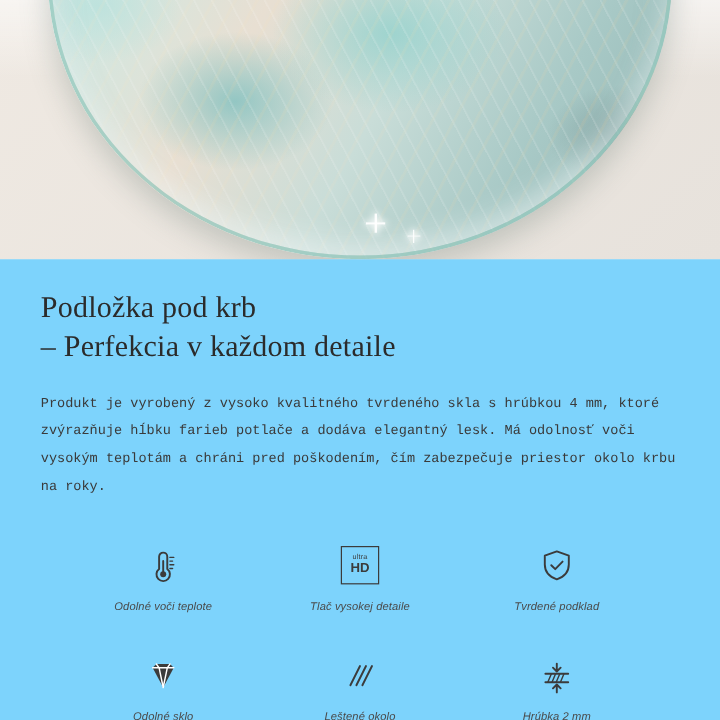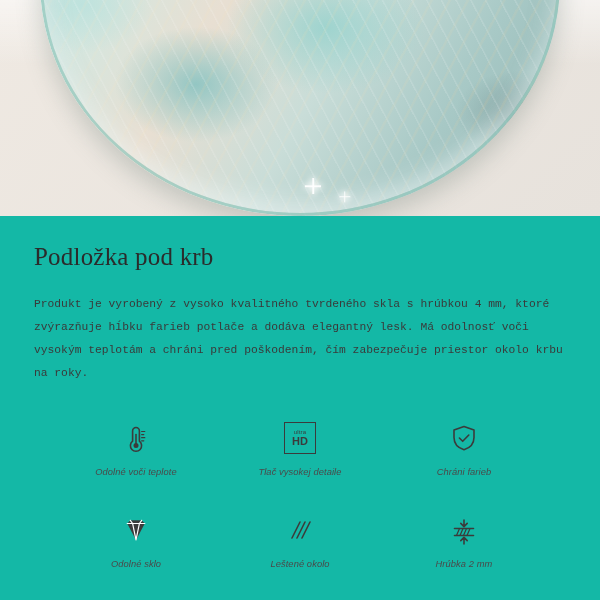--- a/index.html
+++ b/index.html
@@ -10,21 +10,21 @@
     width: 600px;
     height: 600px;
     background: #ffffff;
     font-family: "Liberation Sans", sans-serif;
     overflow: hidden;
   }
   .page {
     position: relative;
     width: 600px;
     height: 600px;
-    background: #14b8a6;
+    background: #7dd3fc;
     overflow: hidden;
   }
 
   
   .hero {
     position: relative;
     width: 600px;
     height: 216px;
     overflow: hidden;
     background: #f2f2f0;
@@ -211,20 +211,21 @@
       <div class="board-veins"></div>
       <div class="board-edge"></div>
     </div>
     <span class="sparkle s1"></span>
     <span class="sparkle s2"></span>
   </div>
 
   <div class="content">
     <h1 class="headline">
       <span>Podložka pod krb</span>
+      <span class="line2">– Perfekcia v každom detaile</span>
     </h1>
     <p class="paragraph">Produkt je vyrobený z vysoko kvalitného tvrdeného skla s hrúbkou 4 mm, ktoré zvýrazňuje hĺbku farieb potlače a dodáva elegantný lesk. Má odolnosť voči vysokým teplotám a chráni pred poškodením, čím zabezpečuje priestor okolo krbu na roky.</p>
 
     <div class="features">
 
       <div class="feature">
         <div class="feature-icon">
           <svg width="40" height="40" viewBox="0 0 40 40" aria-hidden="true">
             <path class="stroke" d="M20 9.5 a3.4 3.4 0 0 1 3.4 3.4 v10.3 a5.6 5.6 0 1 1 -6.8 0 v-10.3 a3.4 3.4 0 0 1 3.4 -3.4 z"></path>
             <path class="stroke" d="M20 16.5 v9.6"></path>
@@ -245,21 +246,21 @@
         <div class="feature-label">Tlač vysokej detaile</div>
       </div>
 
       <div class="feature">
         <div class="feature-icon">
           <svg width="40" height="40" viewBox="0 0 40 40" aria-hidden="true">
             <path class="stroke" d="M20 8.5 l10 3.6 v7.4 c0 6.3 -4.2 10.4 -10 12.3 c-5.8 -1.9 -10 -6 -10 -12.3 v-7.4 z"></path>
             <path class="stroke" d="M15.4 20 l3.3 3.3 l6.1 -6.3"></path>
           </svg>
         </div>
-        <div class="feature-label">Chráni farieb</div>
+        <div class="feature-label">Tvrdené podklad</div>
       </div>
 
       <div class="feature">
         <div class="feature-icon">
           <svg width="40" height="40" viewBox="0 0 40 40" aria-hidden="true">
             <path class="fill-dark" d="M11.2 13.5 h17.6 l-8.8 16.4 z"></path>
             <path d="M11.2 13.5 l3.1 -3.2 h11.4 l3.1 3.2 z" class="fill-dark"></path>
             <path class="stroke-thin" style="stroke:#ffffff" d="M14.3 10.3 L16.6 13.5 L20 29.9 M25.7 10.3 L23.4 13.5 L20 29.9 M11.2 13.5 h17.6"></path>
           </svg>
         </div>

